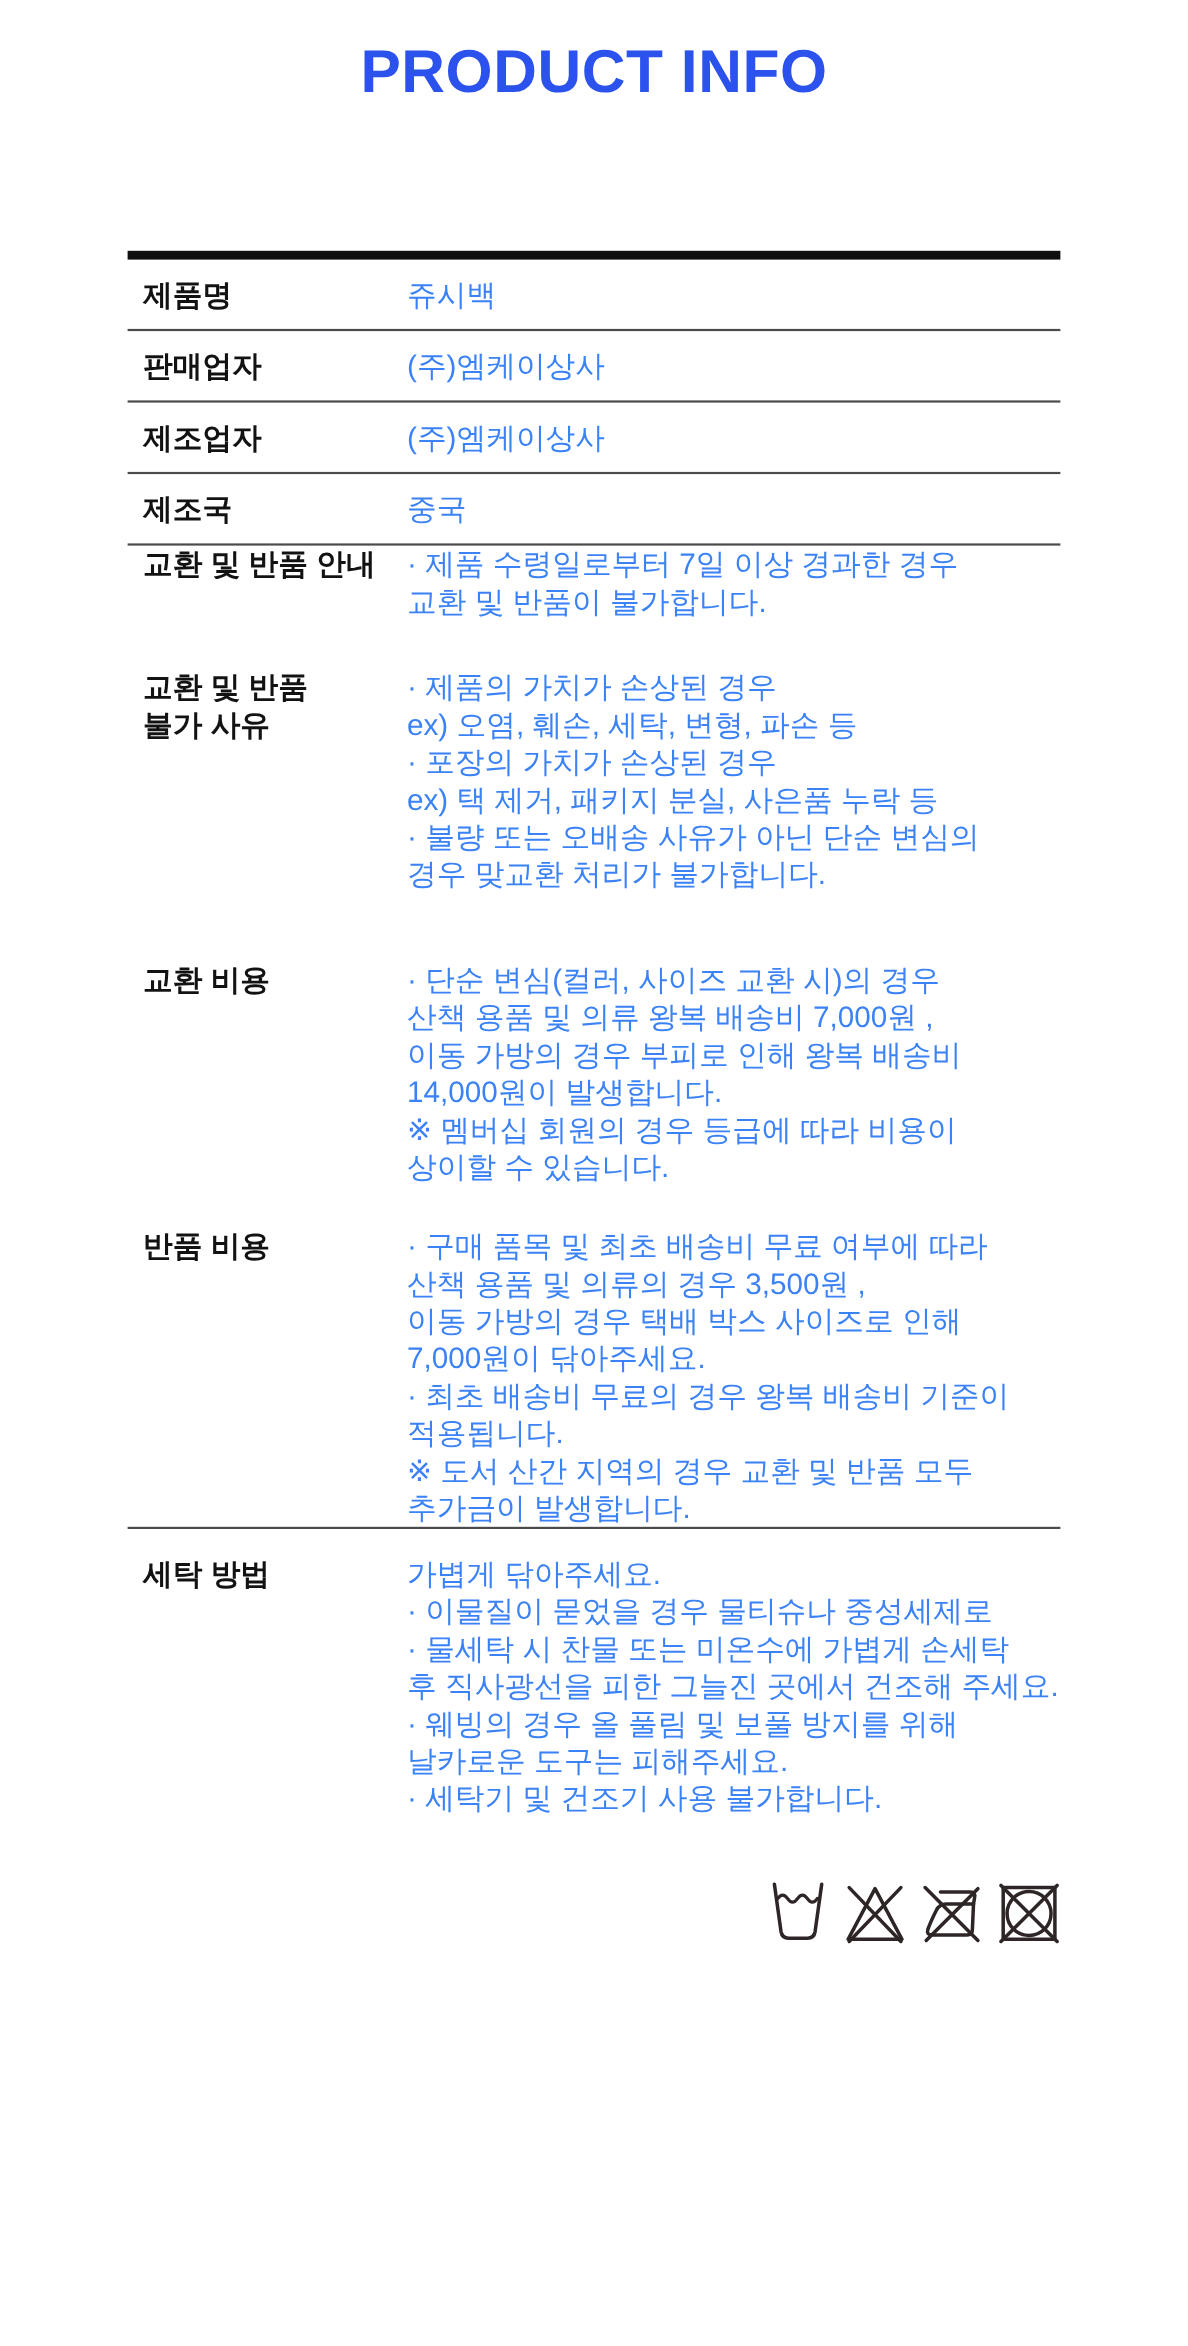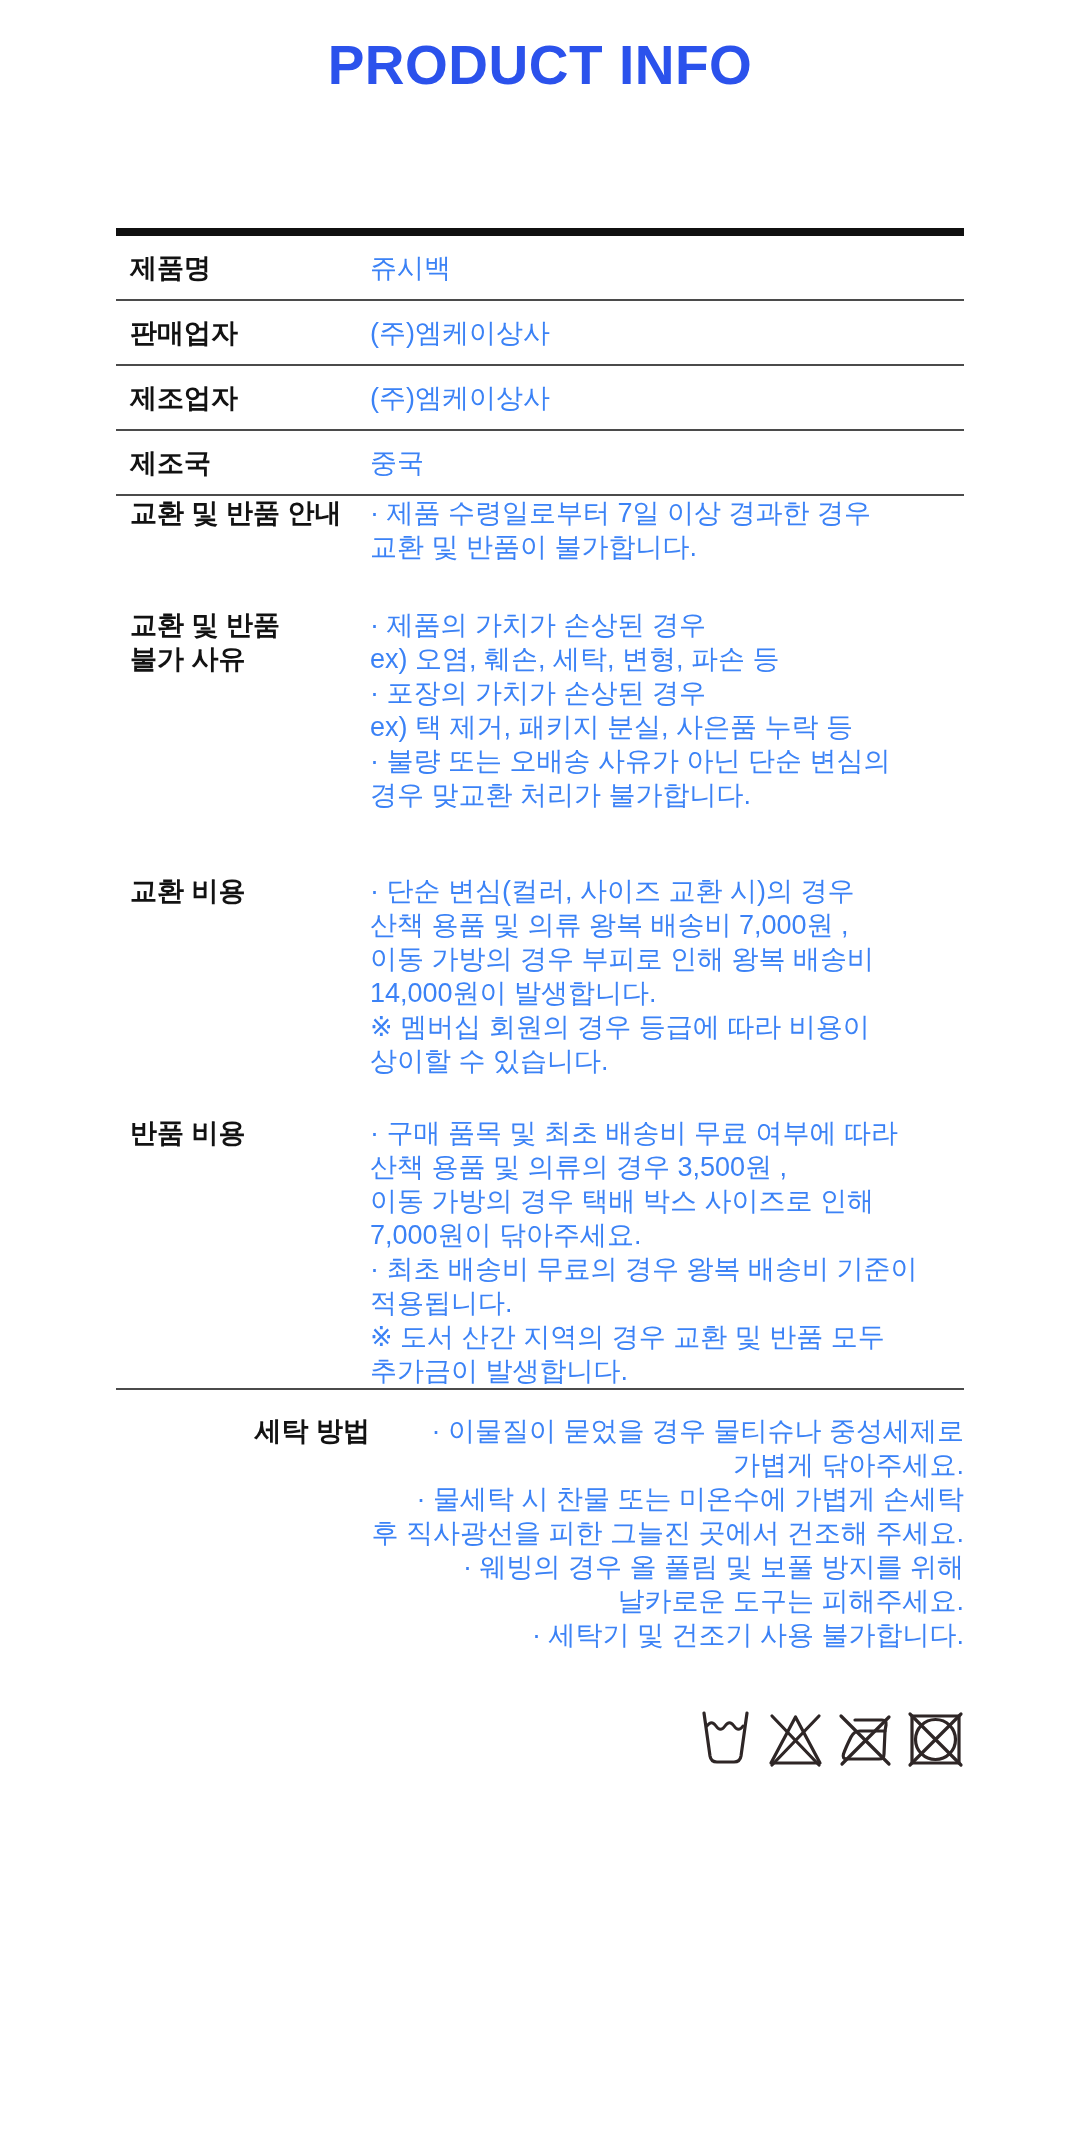--- a/index.html
+++ b/index.html
@@ -20,21 +20,21 @@
   .row{display:grid;grid-template-columns:254px 1fr;font-size:27px;}
   .row .label{font-weight:bold;padding-left:14px;color:#121212;}
   .row .value{color:#3b82f6;}
   .row.simple{height:63px;align-items:center;border-bottom:2px solid #4b4b4b;}
   .row.info{align-items:start;}
   .row.info .label div,.row.info .value div{line-height:34px;}
   .row.r-notice{}
   .row.r-reasons{padding-top:44px;}
   .row.r-exchange-cost{padding-top:62px;}
   .row.r-return-cost{padding-top:38px;}
-  .row.r-wash{border-top:2px solid #4b4b4b;padding-top:24px;text-align:right;}
+  .row.r-wash{border-top:2px solid #4b4b4b;padding-top:24px;}
   .care-icons{
     width:848px;margin-left:116px;margin-top:58px;
     display:flex;justify-content:flex-end;gap:13px;
   }
   .care-icon{width:57px;height:58px;}
   .care-icon svg{display:block;width:57px;height:58px;}
 </style>
 </head>
 <body>
 
@@ -115,22 +115,22 @@
       <div>※ 도서 산간 지역의 경우 교환 및 반품 모두</div>
       <div>추가금이 발생합니다.</div>
     </div>
   </div>
 
   <div class="row info r-wash">
     <div class="label">
       <div>세탁 방법</div>
     </div>
     <div class="value">
+      <div>가볍게 닦아주세요.</div>
       <div>· 이물질이 묻었을 경우 물티슈나 중성세제로</div>
-      <div>가볍게 닦아주세요.</div>
       <div>· 물세탁 시 찬물 또는 미온수에 가볍게 손세탁</div>
       <div>후 직사광선을 피한 그늘진 곳에서 건조해 주세요.</div>
       <div>· 웨빙의 경우 올 풀림 및 보풀 방지를 위해</div>
       <div>날카로운 도구는 피해주세요.</div>
       <div>· 세탁기 및 건조기 사용 불가합니다.</div>
     </div>
   </div>
 
 </div>
 

